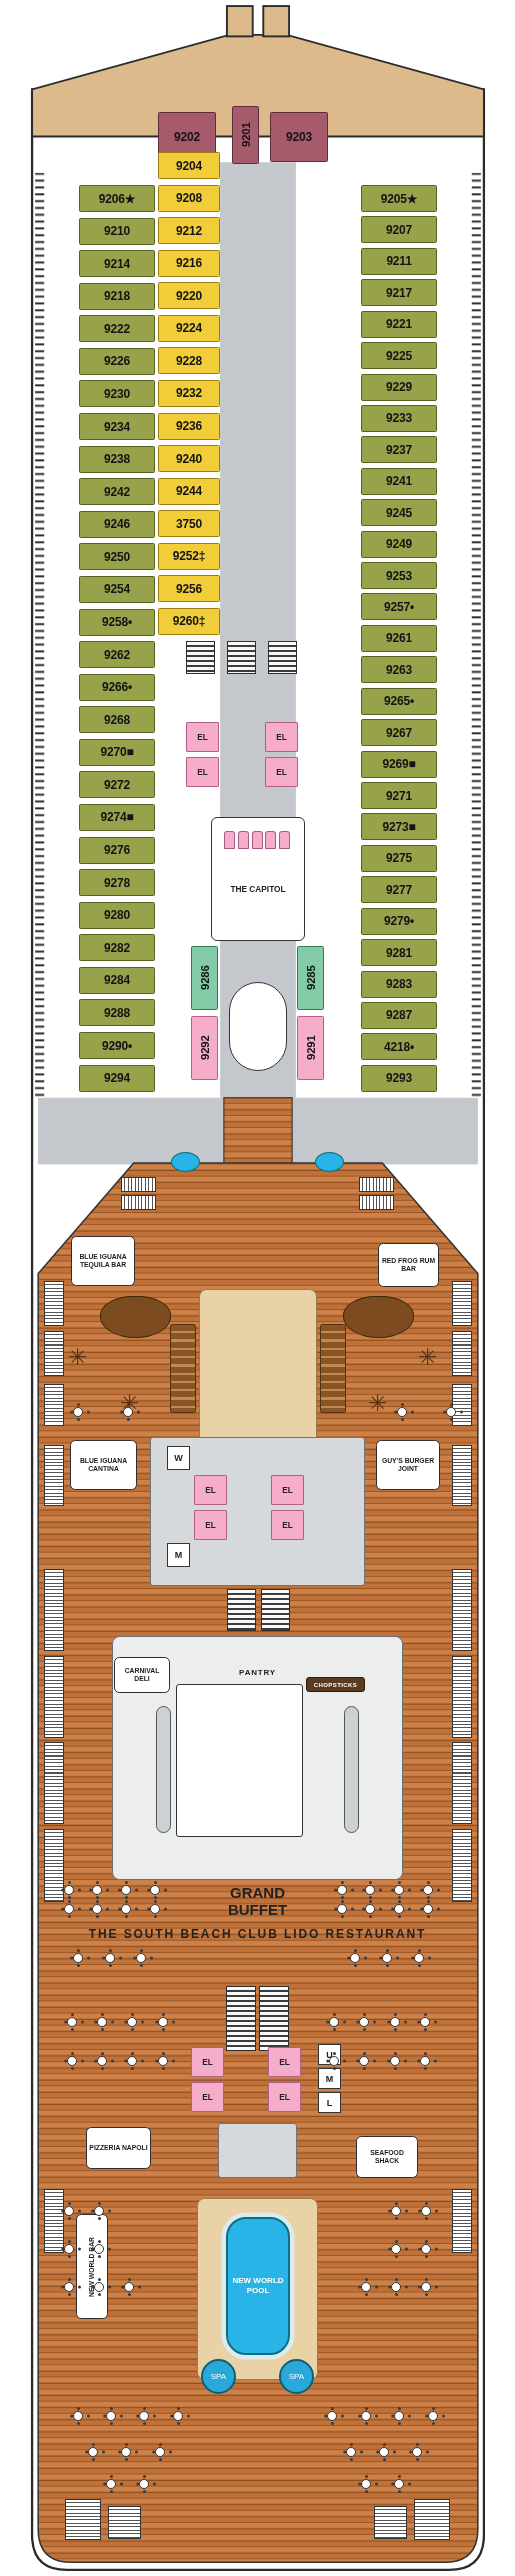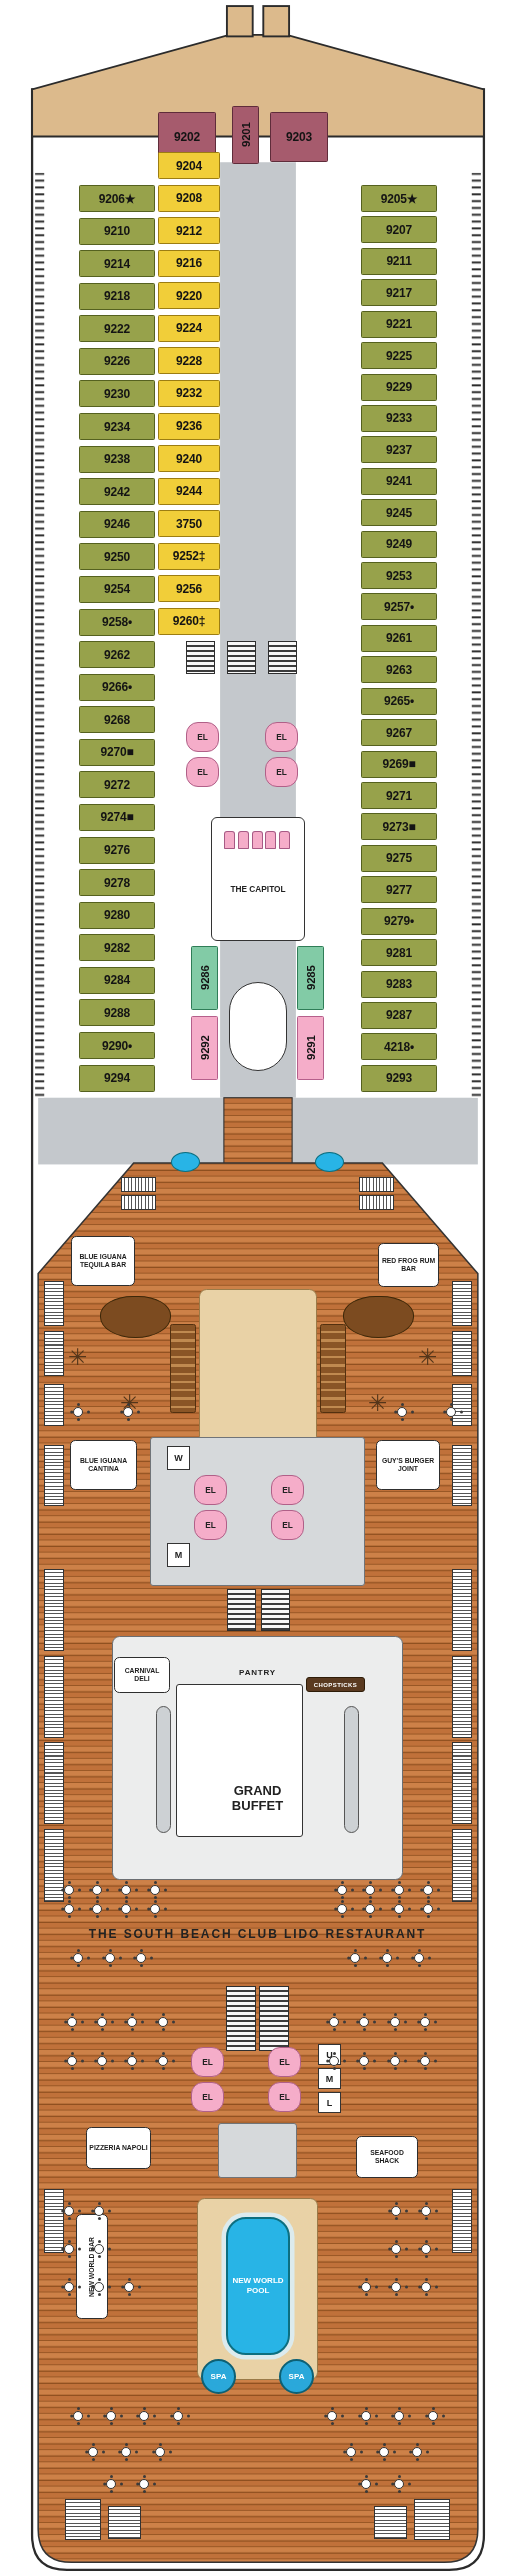--- a/index.html
+++ b/index.html
@@ -13,21 +13,21 @@
        color:#141414;border:1.5px solid #555;border-radius:1.5px;box-sizing:border-box;
        flex:0 0 27px;width:100%;letter-spacing:-0.2px;}
   .cab.abs{position:absolute;width:auto;}
   .green{background:#97a24b;border-color:#55611f;}
   .yellow{background:#f1ce39;border-color:#9c7d12;}
   .maroon{background:#a65b6d;border-color:#5f2c3a;}
   .teal{background:#82cba6;border-color:#2f7d57;}
   .pinkc{background:#f5adc9;border-color:#b55f8b;}
   .vtext{writing-mode:vertical-rl;transform:rotate(180deg);}
 
-  .el{position:absolute;background:#f5adc9;border:1.5px solid #b06088;border-radius:12px;
+  .el{position:absolute;background:#f5adc9;border:1.5px solid #b06088;border-radius:1px;
       display:flex;align-items:center;justify-content:center;font-weight:bold;font-size:8.3px;color:#222;}
   .sq{position:absolute;background:#fff;border:1.5px solid #333;display:flex;align-items:center;
       justify-content:center;font-weight:bold;font-size:9px;color:#222;}
   .stairs{position:absolute;border:1.5px solid #2e2e2e;
       background:repeating-linear-gradient(to bottom,#f8f8f8 0 3px,#3c3c3c 3px 5px);}
   .hatch{position:absolute;border:0.9px solid #333;background-color:#fff;}
   .hch{background-image:repeating-linear-gradient(to bottom,#ffffff 0 2.3px,#555 2.3px 3.4px);}
   .hcv{background-image:repeating-linear-gradient(to right,#ffffff 0 2.3px,#555 2.3px 3.4px);}
 
   .table{position:absolute;width:10px;height:10px;border:1.1px solid #333;border-radius:50%;background:#fff;}
@@ -47,21 +47,21 @@
   .counter{position:absolute;background:#cdd1d4;border:1.1px solid #555;border-radius:7.6px;}
   .oval{position:absolute;background:#fff;border:1.5px solid #333;border-radius:30px;}
   .seat{position:absolute;width:10.6px;height:18px;background:#f5adc9;border:1.1px solid #a75a85;border-radius:3px 3px 0.8px 0.8px;}
 
   .platform{position:absolute;background:#e9d2a6;border:1.1px solid #9a7a48;border-radius:7.6px;}
   .pool{position:absolute;background:#28b4e6;border:2.3px solid #0d6f80;border-radius:13.6px;
       box-shadow:0 0 0 4.5px #dcebee;display:flex;align-items:center;justify-content:center;
       text-align:center;color:#fff;font-weight:bold;font-size:8px;line-height:1.25;}
   .tub{position:absolute;background:#28b4e6;border:1.9px solid #0d6f80;border-radius:50%;}
   .spa{position:absolute;background:#2aa8da;border:2.3px solid #0d6074;border-radius:50%;color:#fff;
-      display:flex;align-items:center;justify-content:center;font-weight:bold;font-size:8px;}
+      display:flex;align-items:center;justify-content:center;font-weight:normal;font-size:8px;}
   .loungers{position:absolute;background:repeating-linear-gradient(to bottom,#8a5526 0 6px,#c08a50 6px 8.3px);
       border:1.1px solid #53300f;border-radius:2.3px;}
   .barblob{position:absolute;background:#7c4b20;border:1.5px solid #3c2708;border-radius:46% 46% 50% 50%;}
   .umbrella{position:absolute;color:#53351a;font-size:23px;line-height:1;}
   .umbrella::before{content:"✳";}
 </style>
 </head>
 <body>
 
 <div id="plan">
@@ -228,21 +228,21 @@
   <div class="stairs" style="left:227px;top:1589px;width:29px;height:42px"></div>
   <div class="stairs" style="left:261px;top:1589px;width:29px;height:42px"></div>
 
   <div class="lightpanel" style="left:112px;top:1636px;width:291px;height:244px"></div>
   <div class="vlabel" style="left:114px;top:1657px;width:56px;height:36px">CARNIVAL DELI</div>
   <div class="label" style="left:212px;top:1668px;width:91px;font-size:8px;letter-spacing:0.8px">PANTRY</div>
   <div class="darklabel" style="left:306px;top:1677px;width:59px;height:15px">CHOPSTICKS</div>
   <div class="panelw" style="left:176px;top:1684px;width:127px;height:153px;border-radius:3px;border-width:1.1px"></div>
   <div class="counter" style="left:156px;top:1706px;width:15px;height:127px"></div>
   <div class="counter" style="left:344px;top:1706px;width:15px;height:127px"></div>
-  <div class="label" style="left:212px;top:1783px;width:91px;font-size:13px">GRAND BUFFET</div>
+  <div class="label" style="left:212px;top:1884px;width:91px;font-size:15px">GRAND BUFFET</div>
 
   <div class="label" style="left:53px;top:1927px;width:409px;font-size:12px;letter-spacing:1.9px">THE SOUTH BEACH CLUB LIDO RESTAURANT</div>
 
   <div class="stairs" style="left:226px;top:1986px;width:30px;height:65px"></div>
   <div class="stairs" style="left:259px;top:1986px;width:30px;height:65px"></div>
   <div class="el" style="left:191px;top:2047px;width:33px;height:30px">EL</div>
   <div class="el" style="left:191px;top:2082px;width:33px;height:30px">EL</div>
   <div class="el" style="left:268px;top:2047px;width:33px;height:30px">EL</div>
   <div class="el" style="left:268px;top:2082px;width:33px;height:30px">EL</div>
   <div class="sq" style="left:318px;top:2044px;width:23px;height:21px">U</div>

